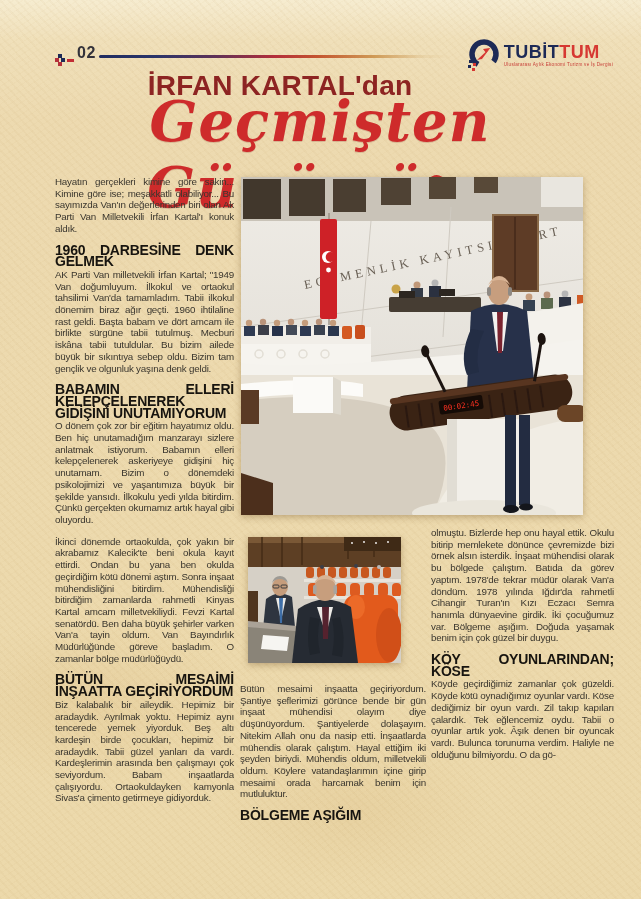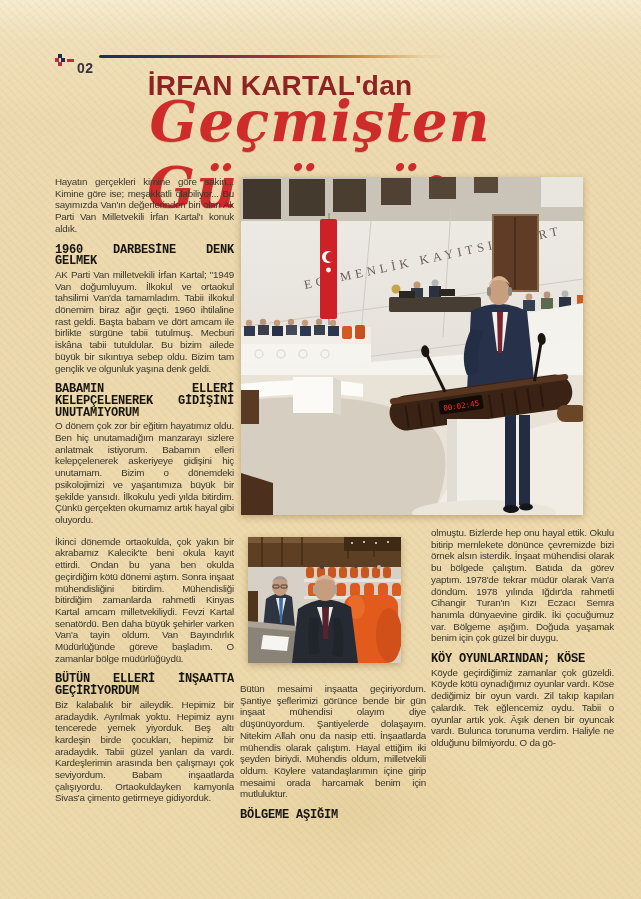--- a/index.html
+++ b/index.html
@@ -10,43 +10,43 @@
       repeating-linear-gradient(47deg, rgba(166,124,58,0.045) 0 2px, rgba(0,0,0,0) 2px 6px),
       repeating-linear-gradient(-33deg, rgba(190,150,80,0.04) 0 1px, rgba(0,0,0,0) 1px 5px),
       radial-gradient(220px 120px at 15% 78%, rgba(196,154,84,0.13), rgba(0,0,0,0) 70%),
       radial-gradient(260px 140px at 80% 40%, rgba(204,164,92,0.10), rgba(0,0,0,0) 70%),
       radial-gradient(200px 110px at 55% 90%, rgba(196,154,84,0.12), rgba(0,0,0,0) 70%),
       linear-gradient(180deg,#f6ecd0 0px,#f0e0ba 40px,#eddab0 120px,#ecd9ab 100%);
   }
   
   .header{position:absolute;left:55px;top:44px;right:28px;height:34px;}
   .pix-glyph{position:absolute;left:0;top:9px;}
-  .page-num{position:absolute;left:22px;top:16px;font-size:14px;font-weight:bold;
+  .page-num{position:absolute;left:22px;top:0;font-size:16px;font-weight:bold;
             color:#33323a;letter-spacing:.5px;}
   .rule{position:absolute;left:44px;top:11px;width:352px;height:3px;border-radius:2px;
     background:linear-gradient(90deg,#202c60 0%,#293469 16%,#5e3158 33%,#b42e3a 50%,
                #c4542f 62%,#cf9a56 78%,rgba(214,180,120,.25) 92%,rgba(214,180,120,0) 100%);}
   .logo{position:absolute;right:0;top:-6px;display:flex;align-items:center;gap:4px;}
   .logo-text{display:flex;flex-direction:column;line-height:1;}
   .logo-word{font-size:18px;font-weight:bold;letter-spacing:.5px;color:#1d2a56;}
   .logo-word .suffix{color:#d63832;font-weight:bold;}
   .logo-tagline{font-size:4.6px;color:#c8403a;letter-spacing:.28px;margin-top:2px;}
   
   .kicker{position:absolute;left:110px;top:70px;width:340px;text-align:center;
           font-size:28px;font-weight:bold;letter-spacing:.2px;color:#8d2422;}
   .script-title{position:absolute;left:30px;top:88px;width:580px;text-align:center;
           font-family:"DejaVu Serif",serif;font-style:italic;font-weight:bold;
           font-size:56px;color:#ce2b2b;letter-spacing:1px;
           text-shadow:0 1px 0 rgba(120,30,20,.18);}
   
   .col{position:absolute;text-align:justify;font-size:9.8px;line-height:11.7px;
        color:#3a362e;letter-spacing:-0.22px;overflow:hidden;}
   .col p{margin:0 0 10px 0;}
-  .col h3{margin:0 0 1px 0;font-size:12px;line-height:11.7px;color:#17140f;
-          letter-spacing:-0.2px;font-weight:bold;font-family:Liberation Mono, monospace;}
+  .col h3{margin:0 0 1px 0;font-size:14px;line-height:11.7px;color:#17140f;
+          letter-spacing:-0.2px;font-weight:bold;}
   .col-left{left:55px;top:176px;width:179px;height:666px;}
   .col-mid{left:240px;top:683px;width:186px;height:190px;}
   .col-right{left:431px;top:527px;width:183px;height:336px;}
   
   .photo{position:absolute;overflow:hidden;box-shadow:0 2px 7px rgba(110,80,35,.38);}
   .photo1{left:241px;top:177px;width:342px;height:338px;}
   .photo2{left:248px;top:537px;width:153px;height:126px;}
 </style>
 </head>
 <body>
@@ -57,20 +57,37 @@
     <svg class="pix-glyph" width="20" height="16" viewBox="0 0 20 16">
       <rect x="3" y="1" width="4" height="4" fill="#1d2a56"></rect>
       <rect x="0" y="5" width="4" height="4" fill="#b5303a"></rect>
       <rect x="6" y="5" width="4" height="4" fill="#1d2a56"></rect>
       <rect x="3" y="9" width="4" height="4" fill="#b5303a"></rect>
       <rect x="12" y="6" width="7" height="3" fill="#c22d34"></rect>
     </svg>
     <div class="page-num">02</div>
     <div class="rule"></div>
 
+    <div class="logo">
+      <svg width="34" height="34" viewBox="0 0 34 34">
+        <circle cx="18" cy="16" r="12" fill="none" stroke="#1d2a56" stroke-width="5.5" stroke-dasharray="58 18" transform="rotate(120 18 16)"></circle>
+        <polygon points="11,22 25,9 16,21" fill="#d63832"></polygon>
+        <polygon points="24,10 17,11 20,15" fill="#d63832"></polygon>
+        <rect x="3" y="22" width="3" height="3" fill="#1d2a56"></rect>
+        <rect x="7" y="25" width="3" height="3" fill="#d63832"></rect>
+        <rect x="2" y="27" width="3" height="3" fill="#1d2a56"></rect>
+        <rect x="6" y="30" width="3" height="3" fill="#d63832"></rect>
+      </svg>
+      <div class="logo-text">
+        <div class="logo-word">
+          <span>TUBİT</span><span class="suffix">TUM</span>
+        </div>
+        <div class="logo-tagline">Uluslararası Aylık Ekonomi Turizm ve İş Dergisi</div>
+      </div>
+    </div>
   </div>
 
   <div class="kicker">İRFAN KARTAL'dan</div>
   <div class="script-title">Geçmişten Günümüze</div>
 
   <div class="photo photo1">
     <svg width="342" height="338" viewBox="0 0 342 338">
       <defs>
         <linearGradient id="wallg" x1="0" y1="0" x2="0" y2="1">
           <stop offset="0" stop-color="#efece6"></stop>
@@ -306,21 +323,21 @@
     </svg>
   </div>
 
   <div class="col col-left">
     <p>Hayatın gerçekleri kimine göre sakin... Kimine göre ise; meşakkatli olabiliyor... Bu sayımızda Van'ın değerlerinden biri olan Ak Parti Van Milletvekili İrfan Kartal'ı konuk aldık.</p>
     <h3>1960 DARBESİNE DENK GELMEK</h3>
     <p>AK Parti Van milletvekili İrfan Kartal; "1949 Van doğumluyum. İlkokul ve ortaokul tahsilimi Van'da tamamladım. Tabii ilkokul dönemim biraz ağır geçti. 1960 ihtilaline rast geldi. Başta babam ve dört amcam ile birlikte sürgüne tabii tutulmuş. Mecburi iskâna tabii tutuldular. Bu bizim ailede büyük bir sıkıntıya sebep oldu. Bizim tam gençlik ve olgunluk yaşına denk geldi.</p>
     <h3>BABAMIN ELLERİ KELEPÇELENEREK GİDİŞİNİ UNUTAMIYORUM</h3>
     <p>O dönem çok zor bir eğitim hayatımız oldu. Ben hiç unutamadığım manzarayı sizlere anlatmak istiyorum. Babamın elleri kelepçelenerek askeriyeye gidişini hiç unutamam. Bizim o dönemdeki psikolojimizi ve yaşantımıza büyük bir şekilde yansıdı. İlkokulu yedi yılda bitirdim. Çünkü gerçekten okumamız artık hayal gibi oluyordu.</p>
     <p>İkinci dönemde ortaokulda, çok yakın bir akrabamız Kalecik'te beni okula kayıt ettirdi. Ondan bu yana ben okulda geçirdiğim kötü dönemi aştım. Sonra inşaat mühendisliğini bitirdim. Mühendisliği bitirdiğim zamanlarda rahmetli Kinyas Kartal amcam milletvekiliydi. Fevzi Kartal senatördü. Ben daha büyük şehirler varken Van'a tayin oldum. Van Bayındırlık Müdürlüğünde göreve başladım. O zamanlar bölge müdürlüğüydü.</p>
-    <h3>BÜTÜN ELLERİ İNŞAATTA GEÇİRİYORDUM</h3>
+    <h3>BÜTÜN MESAİMİ İNŞAATTA GEÇİRİYORDUM</h3>
     <p>Biz kalabalık bir aileydik. Hepimiz bir aradaydık. Ayrılmak yoktu. Hepimiz aynı tencerede yemek yiyorduk. Beş altı kardeşin birde çocukları, hepimiz bir aradaydık. Tabii güzel yanları da vardı. Kardeşlerimin arasında ben çalışmayı çok seviyordum. Babam inşaatlarda çalışıyordu. Ortaokuldayken kamyonla Sivas'a çimento getirmeye gidiyorduk.</p>
   </div>
 
   <div class="col col-mid">
     <p>Bütün mesaimi inşaatta geçiriyordum. Şantiye şeflerimizi görünce bende bir gün inşaat mühendisi olayım diye düşünüyordum. Şantiyelerde dolaşayım. Nitekim Allah onu da nasip etti. İnşaatlarda mühendis olarak çalıştım. Hayal ettiğim iki şeyden biriydi. Mühendis oldum, milletvekili oldum. Köylere vatandaşlarımın içine girip mesaimi orada harcamak benim için mutluluktur.</p>
     <h3>BÖLGEME AŞIĞIM</h3>
   </div>
 
   <div class="col col-right">
     <p>olmuştu. Bizlerde hep onu hayal ettik. Okulu bitirip memlekete dönünce çevremizde bizi örnek alsın isterdik. İnşaat mühendisi olarak bu bölgede çalıştım. Batıda da görev yaptım. 1978'de tekrar müdür olarak Van'a döndüm. 1978 yılında Iğdır'da rahmetli Cihangir Turan'ın Kızı Eczacı Semra hanımla dünyaevine girdik. İki çocuğumuz var. Bölgeme aşığım. Doğuda yaşamak benim için çok güzel bir duygu.</p>

